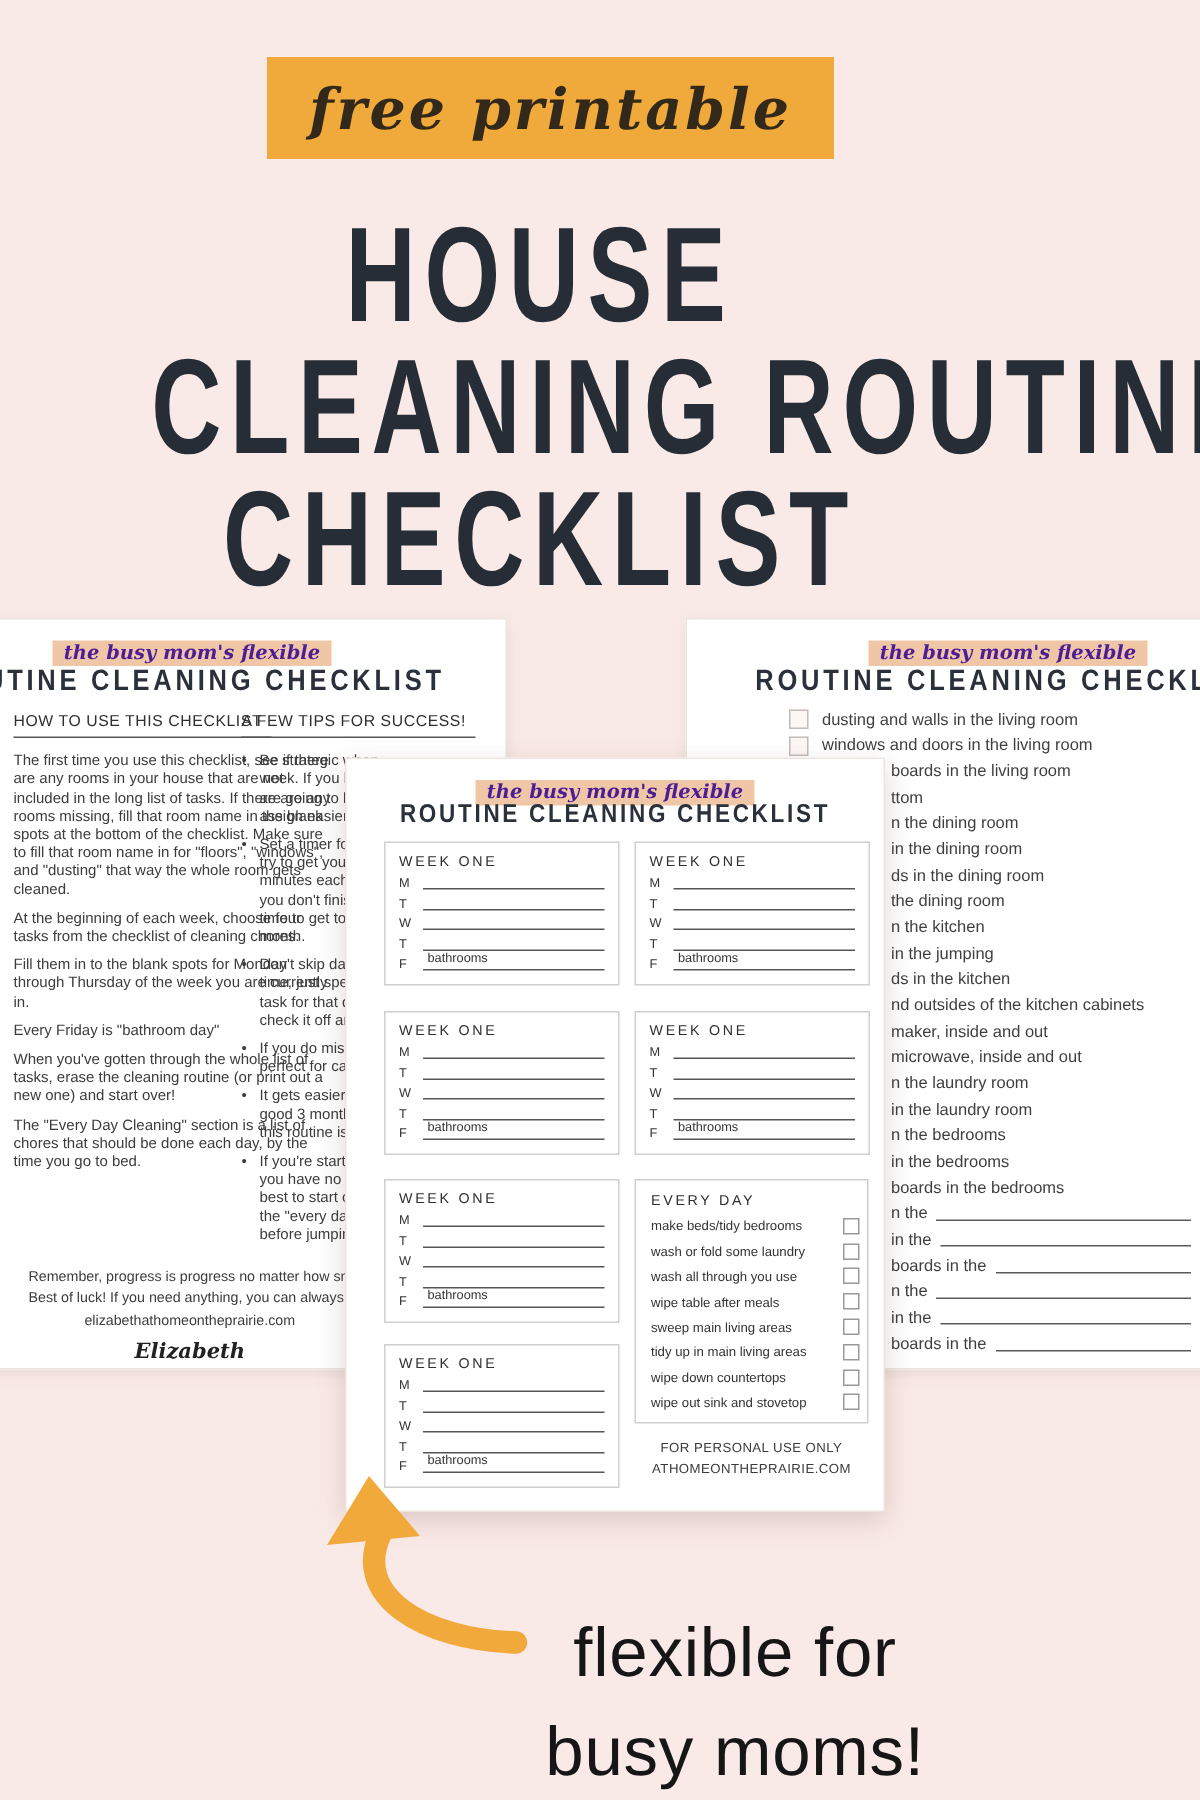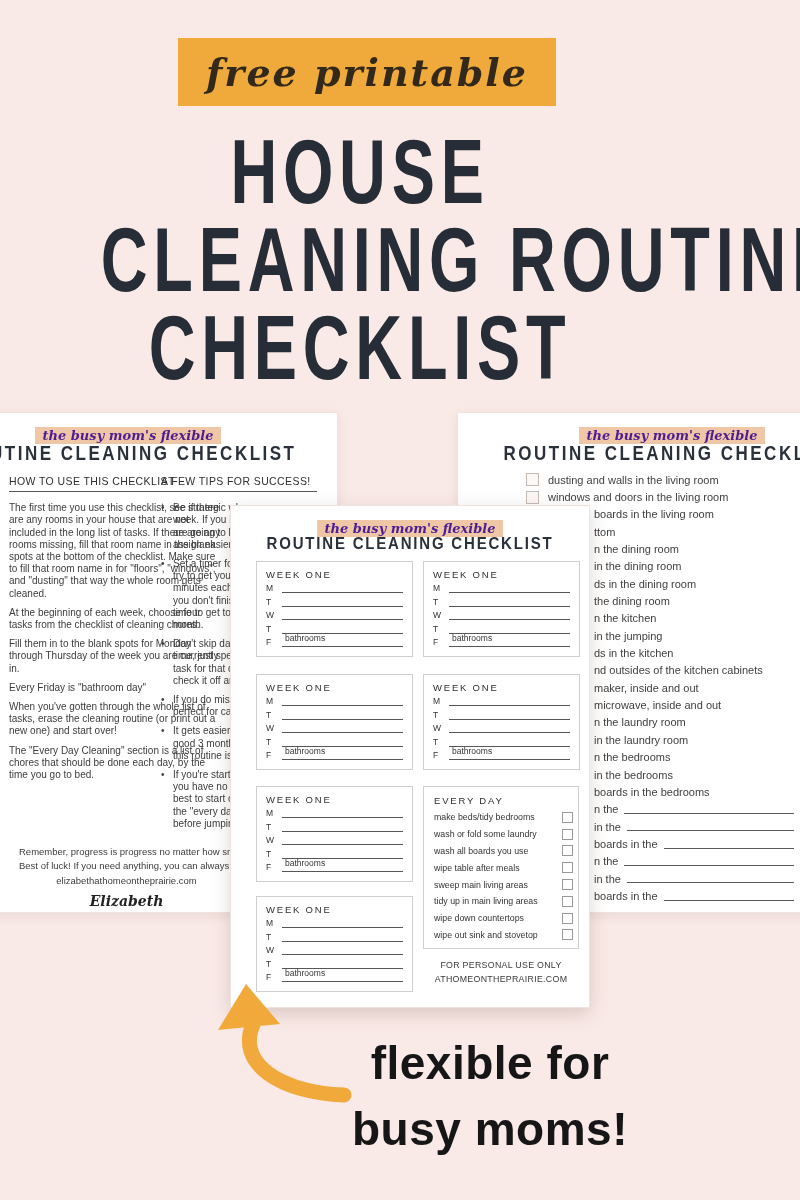--- a/index.html
+++ b/index.html
@@ -6,21 +6,21 @@
   .canvas{position:relative;width:800px;height:1200px;background:#FAEAE7;overflow:hidden;
           font-family:"Liberation Sans",sans-serif;}
 
   
   .banner{position:absolute;left:178px;top:38px;width:378px;height:68px;background:#F0A93B;
           display:flex;align-items:center;justify-content:center;}
   .banner-text{font-family:"DejaVu Serif",serif;font-style:italic;font-weight:700;
                font-size:38px;color:#33291A;letter-spacing:2px;}
 
   
-  .heading{position:absolute;left:0;top:128px;width:720px;color:#262D36;}
+  .heading{position:absolute;left:0;top:140px;width:720px;color:#262D36;}
   .h-line{font-size:90px;font-weight:700;letter-spacing:8px;line-height:88px;
           text-align:center;white-space:nowrap;transform:scaleX(0.72);}
 
   
   .page{position:absolute;background:#FFFFFF;border:1px solid #EFE3DF;box-sizing:border-box;
         box-shadow:0 3px 10px rgba(90,60,50,0.10);overflow:hidden;z-index:1;}
   .script-tag{position:absolute;top:13px;left:0;right:0;text-align:center;}
   .script-tag span{background:#F0C7A6;color:#4c1d95;font-family:"DejaVu Serif",serif;
                    font-style:italic;font-weight:700;font-size:13px;padding:1px 8px;}
   .page-title{position:absolute;top:31px;left:0;right:0;text-align:center;font-weight:700;
@@ -70,22 +70,22 @@
         box-sizing:border-box;padding:8px 5px 0 10px;}
   .ebox .wlabel{margin-bottom:3px;}
   .erow{display:flex;align-items:center;height:16.8px;}
   .etext{flex:1;font-size:8.8px;color:#333;}
   .ecb{width:9px;height:9px;border:1px solid #999;flex:none;}
   .cfooter{position:absolute;left:192px;top:452px;width:156px;text-align:center;font-size:8.8px;
            letter-spacing:0.3px;color:#3A3A3A;line-height:1.6;}
 
   
   .arrow{position:absolute;left:210px;top:980px;z-index:3;}
-  .tagline{position:absolute;left:310px;top:1030px;width:360px;text-align:center;z-index:3;
-           font-size:46px;font-weight:700;color:#161616;line-height:66px;letter-spacing:0.5px;}
+  .tagline{position:absolute;left:310px;top:1068px;width:360px;text-align:center;z-index:3;
+           font-size:46px;font-weight:400;color:#161616;line-height:66px;letter-spacing:0.5px;}
 </style>
 </head>
 <body>
 
 <div class="canvas">
 
   <div class="banner">
     <span class="banner-text">free printable</span>
   </div>
 
@@ -391,21 +391,21 @@
       <div class="wlabel">EVERY DAY</div>
       <div class="erow">
           <span class="etext">make beds/tidy bedrooms</span>
           <span class="ecb"></span>
         </div>
       <div class="erow">
           <span class="etext">wash or fold some laundry</span>
           <span class="ecb"></span>
         </div>
       <div class="erow">
-          <span class="etext">wash all boards you use</span>
+          <span class="etext">wash all through you use</span>
           <span class="ecb"></span>
         </div>
       <div class="erow">
           <span class="etext">wipe table after meals</span>
           <span class="ecb"></span>
         </div>
       <div class="erow">
           <span class="etext">sweep main living areas</span>
           <span class="ecb"></span>
         </div>

